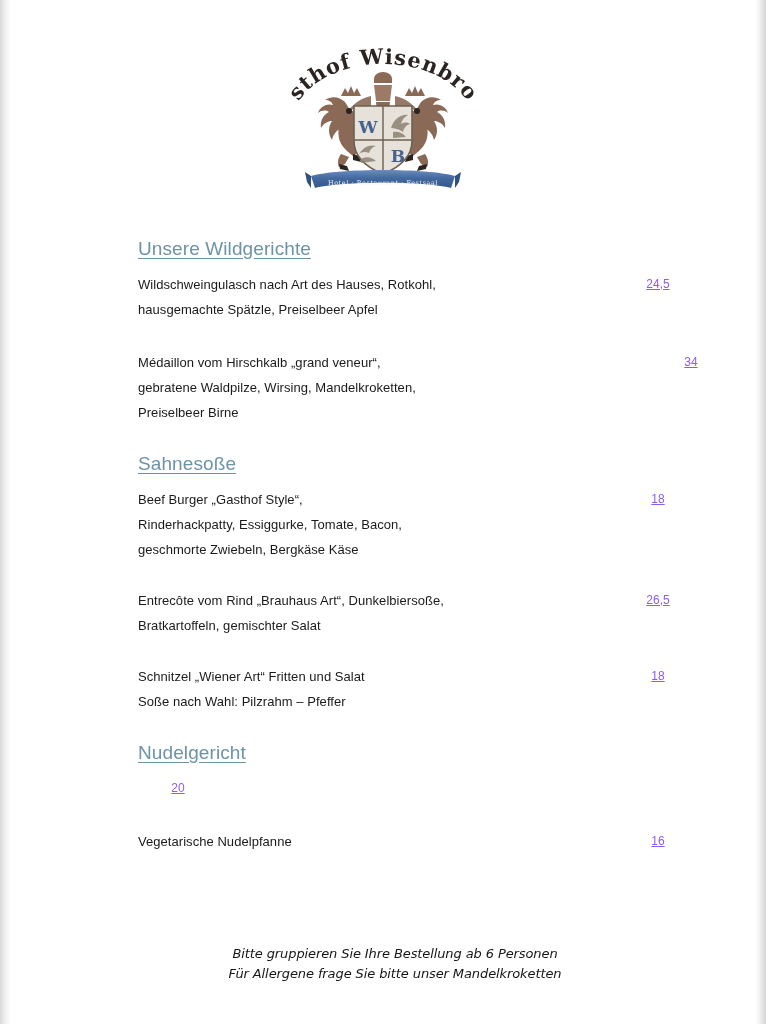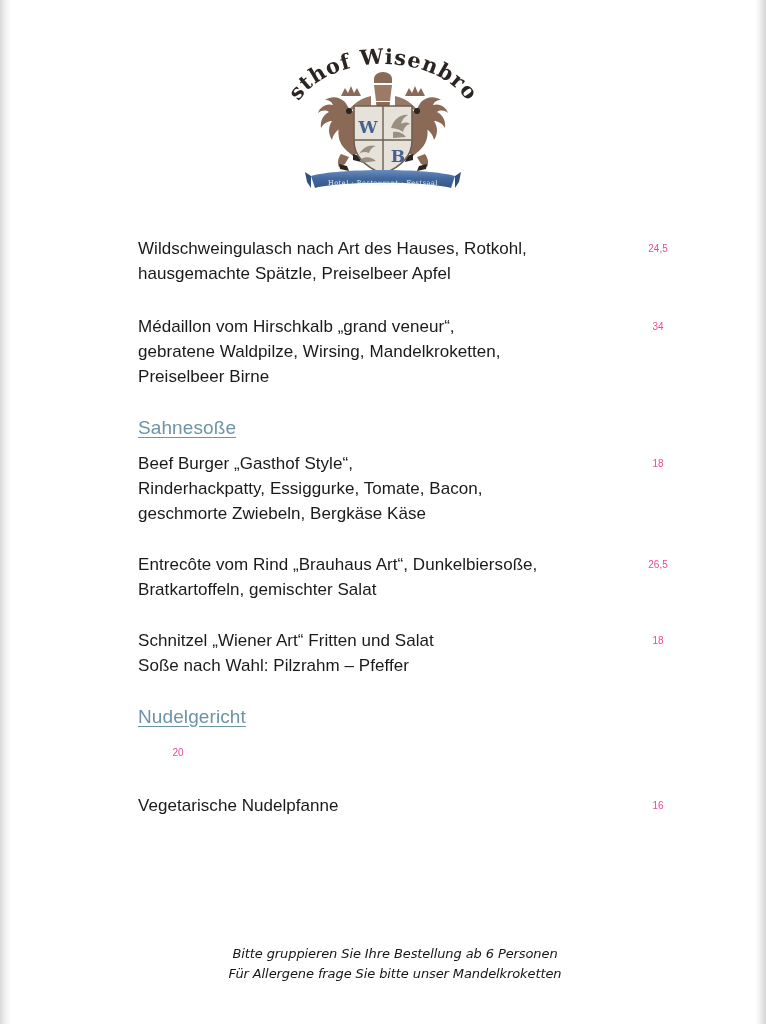--- a/index.html
+++ b/index.html
@@ -72,32 +72,33 @@
   .section + .section .section-title { margin-top: 0; }
 
   .dish {
     position: relative;
     display: flex;
     align-items: flex-start;
     margin-bottom: 26px;
   }
   .dish-desc {
     flex: 0 0 480px;
-    font-size: 17px;
+    font-size: 13px;
     line-height: 25px;
     color: #1a1a1a;
     white-space: pre-line;
     letter-spacing: 0.05px;
   }
   .dish-price {
     flex: 0 0 80px;
     text-align: center;
-    font-size: 10px;
+    font-size: 12px;
     line-height: 25px;
-    color: #ec4899;
+    color: #8b5cf6;
+    text-decoration: underline;
   }
 
   .footer-note {
     position: absolute;
     left: 12px;
     top: 944px;
     width: 746px;
     text-align: center;
     font-family: "DejaVu Sans", sans-serif;
     font-style: italic;
@@ -198,28 +199,29 @@
             <path d="M172 140 L178 136 L176 146 L172 152 Z" fill="#31507f"></path>
             <text x="100" y="148.5" text-anchor="middle" font-family="'DejaVu Serif', serif" font-size="6.4" fill="#eef2f8" letter-spacing="0.6">Hotel · Restaurant · Festsaal</text>
           </g>
         </svg>
       </div>
     </div>
 
     <div class="content">
 
       <div class="section">
+        <div class="section-title">Unsere Wildgerichte</div>
 
         <div class="dish">
           <div class="dish-desc">Wildschweingulasch nach Art des Hauses, Rotkohl,
 hausgemachte Spätzle, Preiselbeer Apfel</div>
           <div class="dish-price">24,5</div>
         </div>
 
-        <div class="dish" style="margin-top:28px;">
+        <div class="dish" style="margin-top:28px;gap:33px;">
           <div class="dish-desc">Médaillon vom Hirschkalb „grand veneur“,
 gebratene Waldpilze, Wirsing, Mandelkroketten,
 Preiselbeer Birne</div>
           <div class="dish-price">34</div>
         </div>
       </div>
 
       <div class="section" style="margin-top:18px;">
         <div class="section-title">Sahnesoße</div>
 

